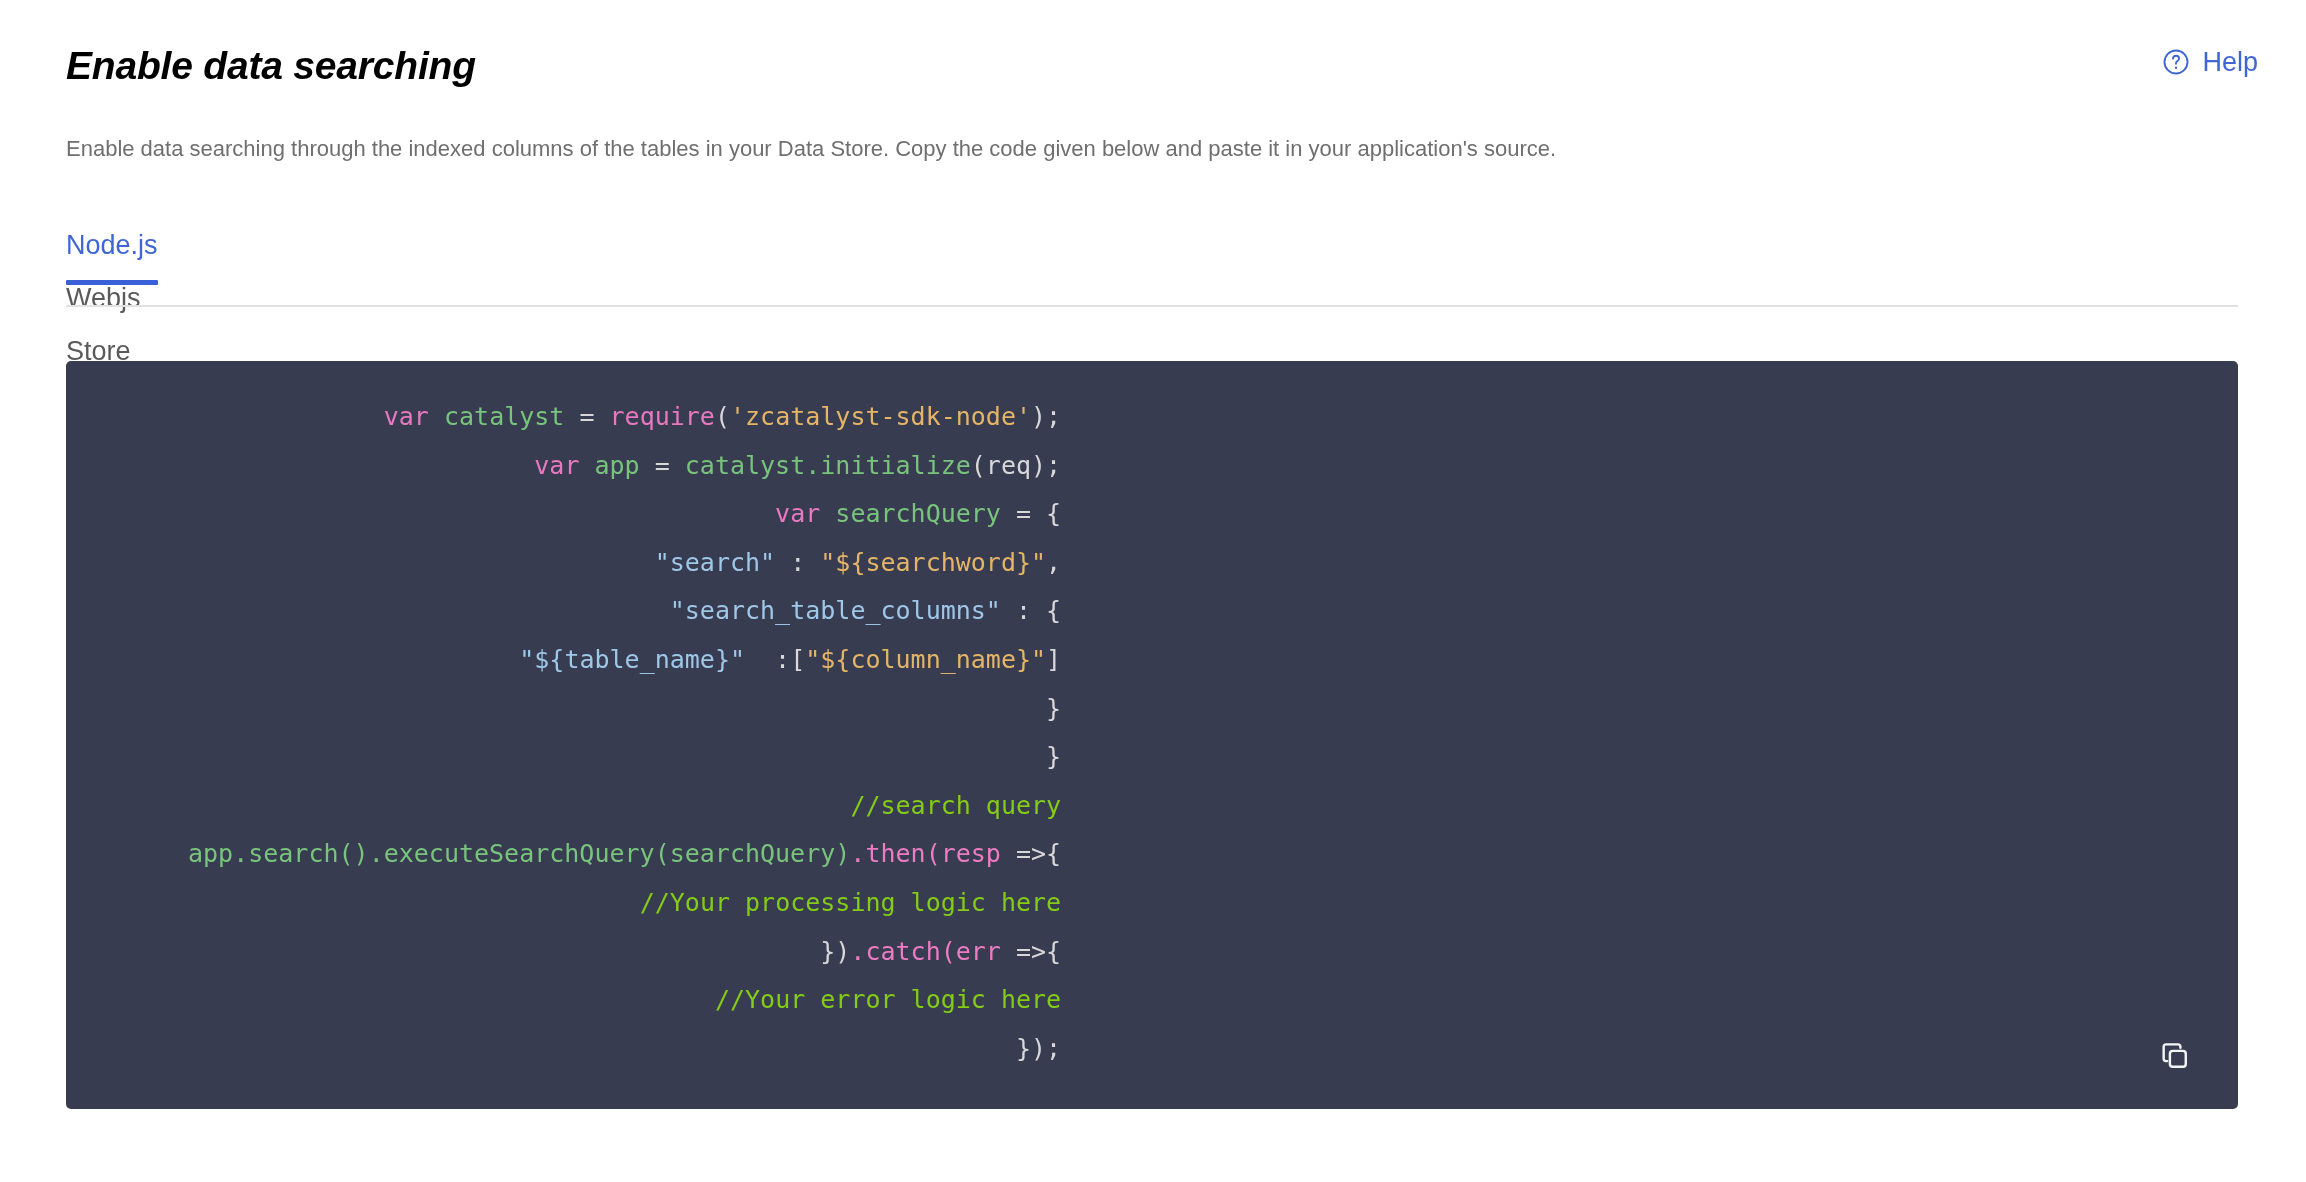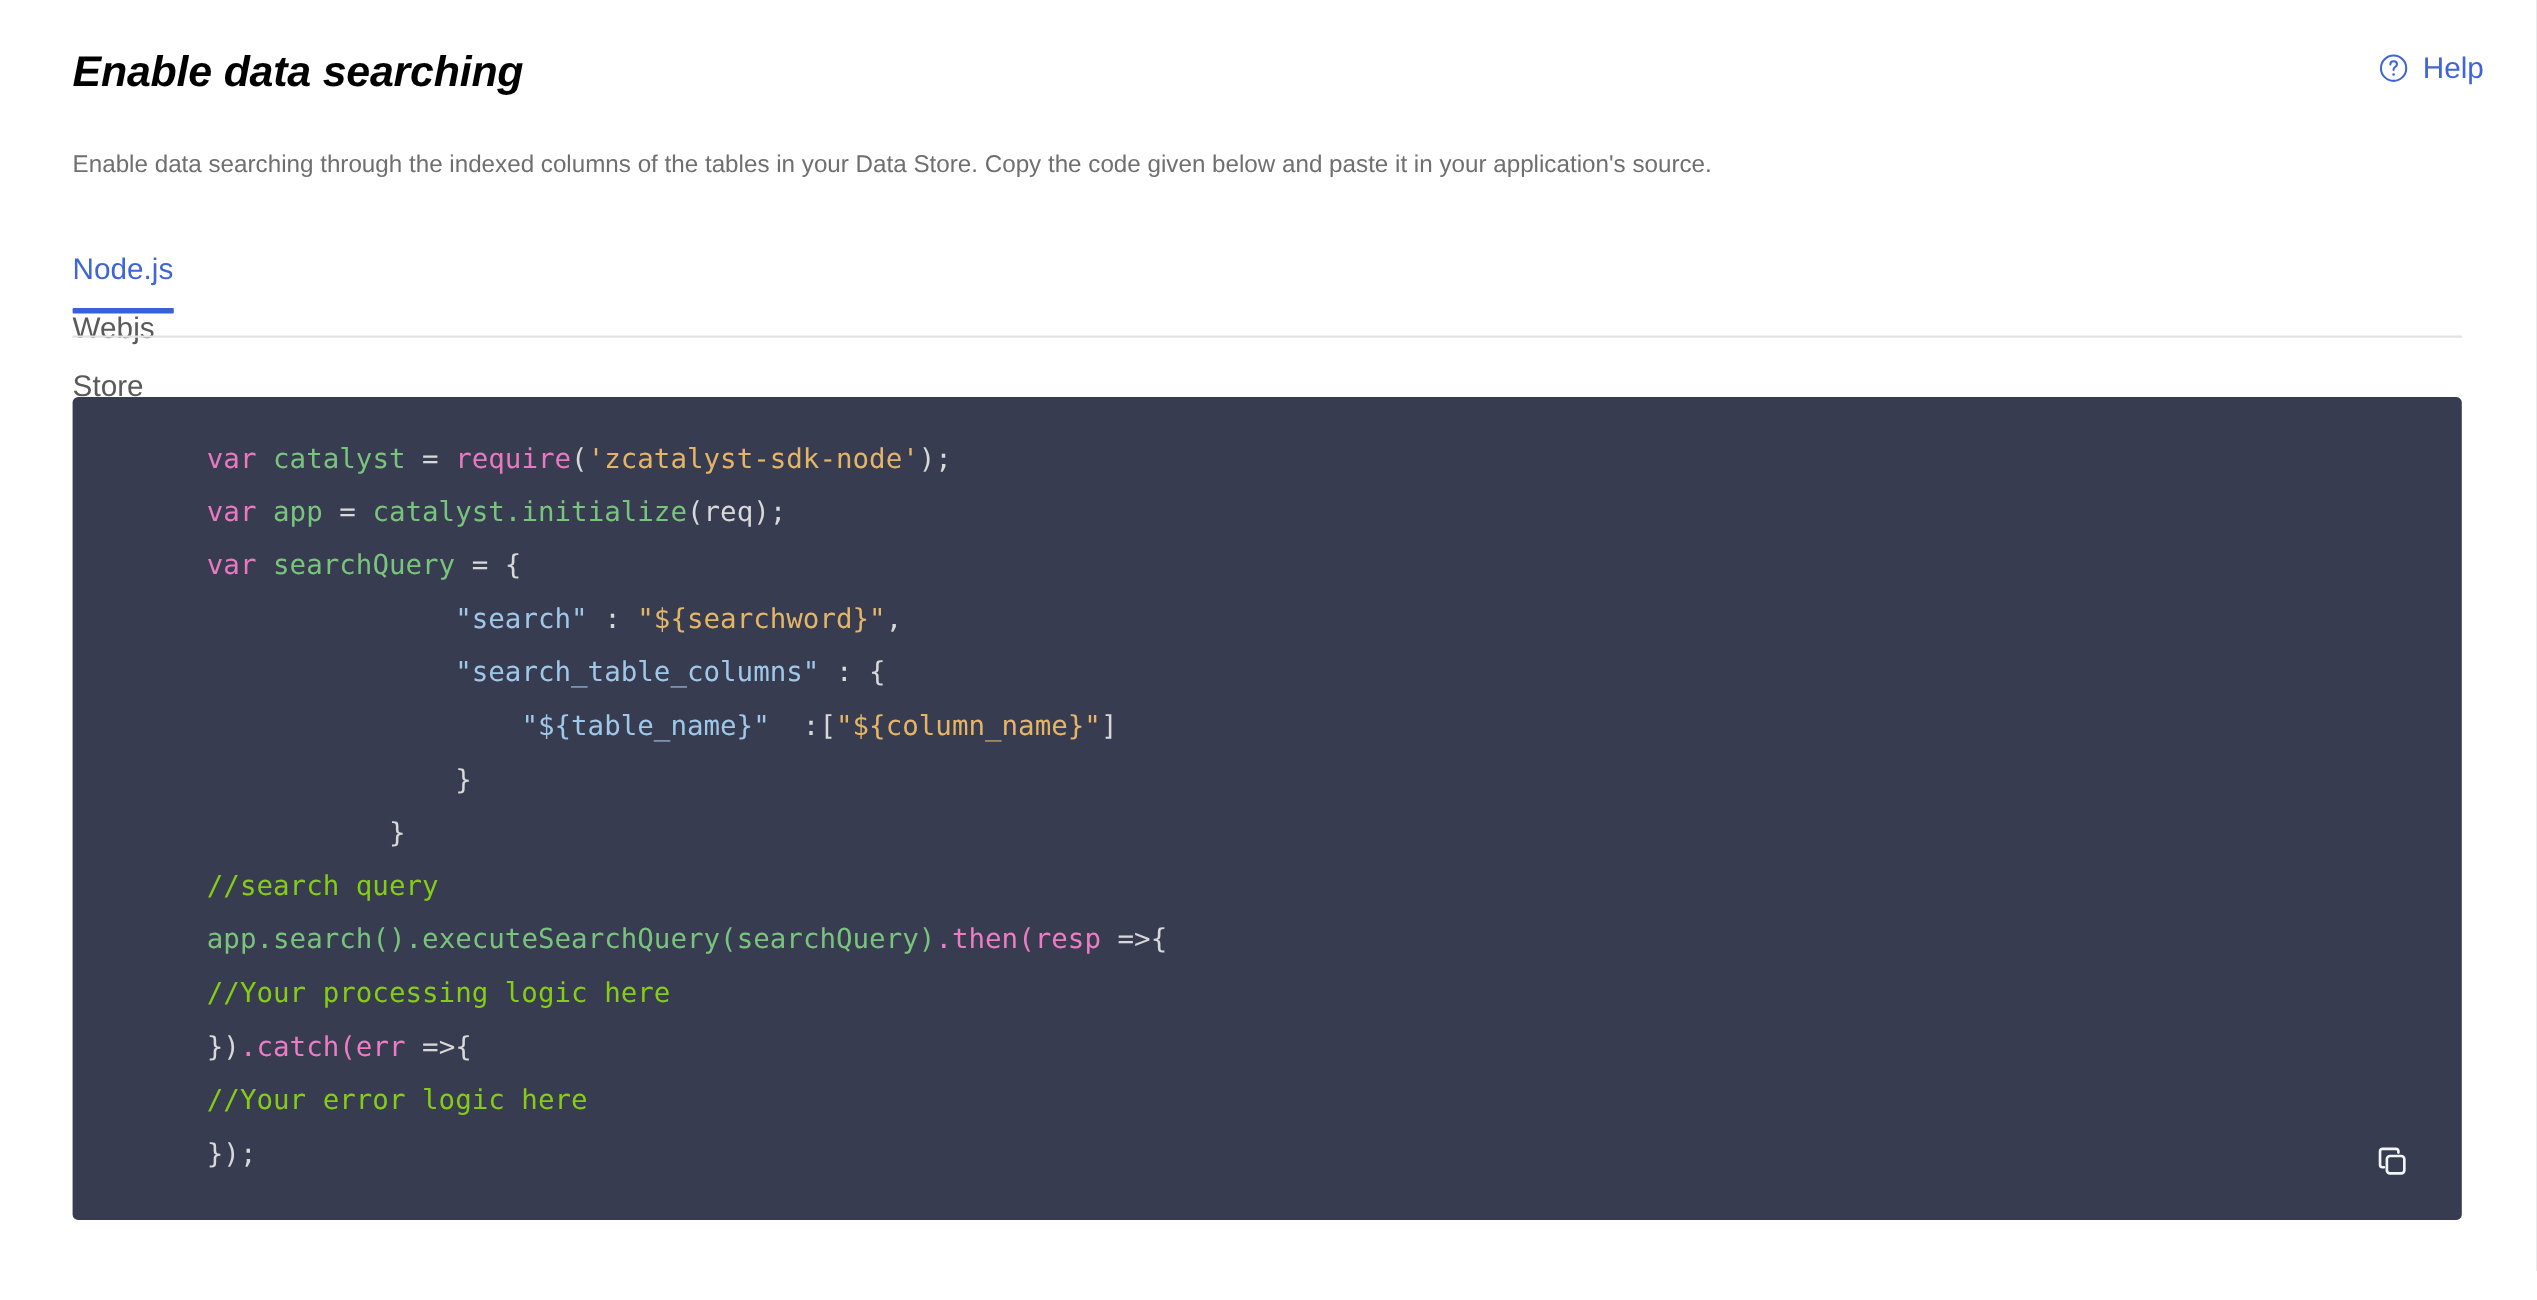--- a/index.html
+++ b/index.html
@@ -104,20 +104,21 @@
 
   
   .code-card {
     position: absolute;
     left: 66px; top: 361px;
     width: 2172px;
     height: 748px;
     background: #383c51;
     border-radius: 5px;
     overflow: hidden;
+    text-align: right;
   }
   .code-body {
     position: absolute;
     left: 0; top: 0;
     padding: 32px 40px 32px 122px;
     font-family: "DejaVu Sans Mono", "Liberation Mono", monospace;
     font-size: 25px;
     line-height: 48.6px;
     color: #d8d8d8;
     white-space: pre;

